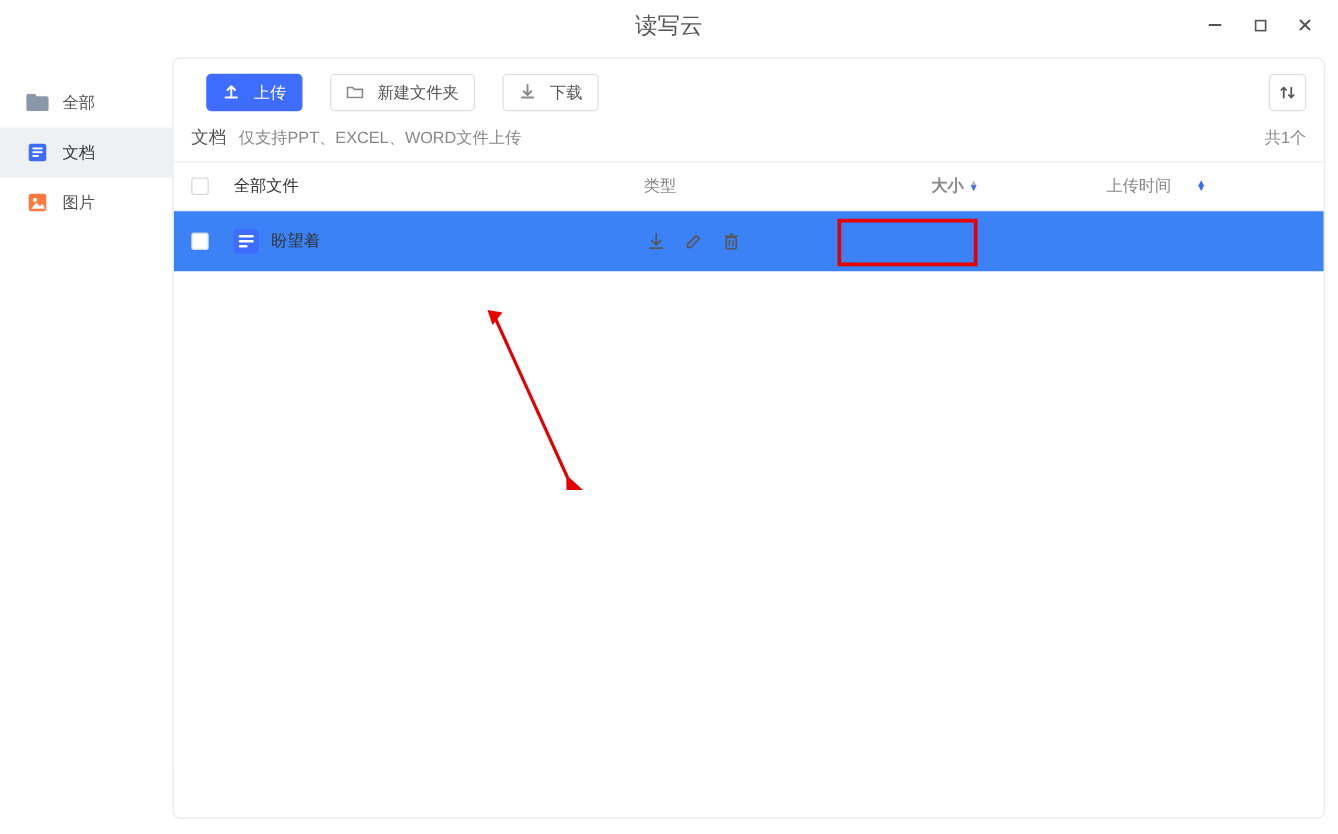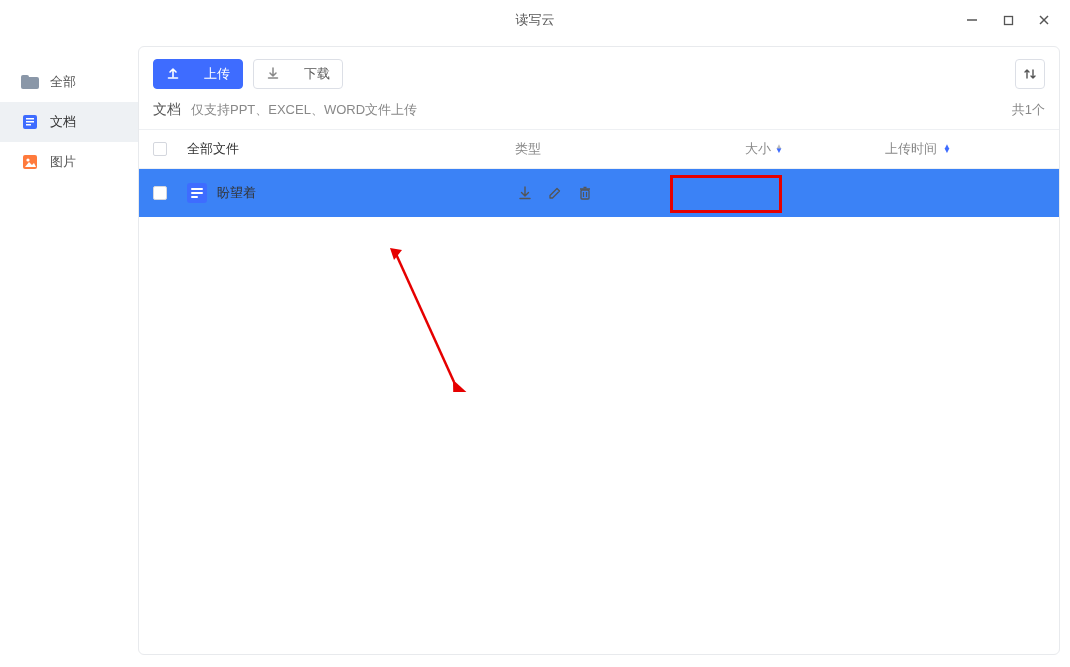--- a/index.html
+++ b/index.html
@@ -15,21 +15,21 @@
     .titlebar {
       height: 40px;
       display: flex;
       align-items: center;
       position: relative;
     }
     .titlebar-title {
       position: absolute;
       left: 50%;
       transform: translateX(-50%);
-      font-size: 13px;
+      font-size: 18px;
       color: #555;
     }
     .window-controls {
       margin-left: auto;
       display: flex;
       align-items: center;
       padding-right: 8px;
     }
     .win-btn {
       width: 36px;
@@ -83,24 +83,25 @@
       padding: 12px 14px 12px 14px;
       gap: 10px;
     }
     .btn {
       height: 30px;
       border: 1px solid #dcdfe6;
       border-radius: 4px;
       padding: 0 12px;
       display: inline-flex;
       align-items: center;
-      gap: 24px;
+      gap: 11px;
       background: #fff;
       cursor: pointer;
       color: #555;
+      margin-left: 12px;
     }
     .btn-primary {
       background: #3e6cff;
       border-color: #3e6cff;
       color: #fff;
     }
     .spacer { flex: 1; }
     .search {
       width: 216px;
       height: 30px;
@@ -153,22 +154,22 @@
       border-bottom: 1px solid #eef0f3;
       color: #888;
     }
     .trow {
       height: 48px;
       background: #3b82f6;
     }
     .col-check { width: 34px; }
     .col-name { flex: 1; display:flex; align-items:center; gap:10px; color:#333;}
     .col-type { width: 230px; text-align:left; color:#888;}
-    .col-size { width: 140px; color:#888; display:flex; align-items:center; gap:4px;}
-    .col-time { width: 160px; color:#888; display:flex; align-items:center; gap:6px;}
+    .col-size { width: 140px; color:#888; display:flex; align-items:center; gap:4px;font-weight:bold;}
+    .col-time { width: 160px; color:#888; display:flex; align-items:center; gap:20px;}
     .checkbox {
       width: 14px; height: 14px; border: 1px solid #d4d7de; border-radius: 2px; background:#fff;
     }
     .doc-icon {
       width: 20px; height: 20px; background:#3e6cff; border-radius:3px;
       display:flex; flex-direction:column; justify-content:center; gap:2px; padding:4px;
     }
     .doc-icon i { display:block; height:2px; background:#fff; border-radius:1px;}
     .actions {
       display:flex; align-items:center; gap:10px; color:#555;
@@ -251,20 +252,28 @@
   <div class="main">
     <div class="toolbar">
       <div class="btn btn-primary">
         <span>
           <svg width="14" height="14" viewBox="0 0 14 14">
               <path d="M7 11 V3 M7 3 L4 6 M7 3 L10 6" stroke="#fff" stroke-width="1.6" fill="none" stroke-linecap="round" stroke-linejoin="round"></path>
               <line x1="2.5" y1="12" x2="11.5" y2="12" stroke="#fff" stroke-width="1.6" stroke-linecap="round"></line>
             </svg>
         </span>
         <span>上传</span>
+      </div>
+      <div class="btn">
+        <span>
+          <svg width="14" height="12" viewBox="0 0 14 12">
+              <path d="M1 3 h4 l1.5 1.5 H13 V11 H1 Z" fill="none" stroke="#888" stroke-width="1.3"></path>
+            </svg>
+        </span>
+        <span>新建文件夹</span>
       </div>
       <div class="btn">
         <span>
           <svg width="14" height="14" viewBox="0 0 14 14">
               <path d="M7 2 V10 M7 10 L4 7 M7 10 L10 7" stroke="#888" stroke-width="1.5" fill="none" stroke-linecap="round" stroke-linejoin="round"></path>
               <line x1="2.5" y1="12" x2="11.5" y2="12" stroke="#888" stroke-width="1.5" stroke-linecap="round"></line>
             </svg>
         </span>
         <span>下载</span>
       </div>

